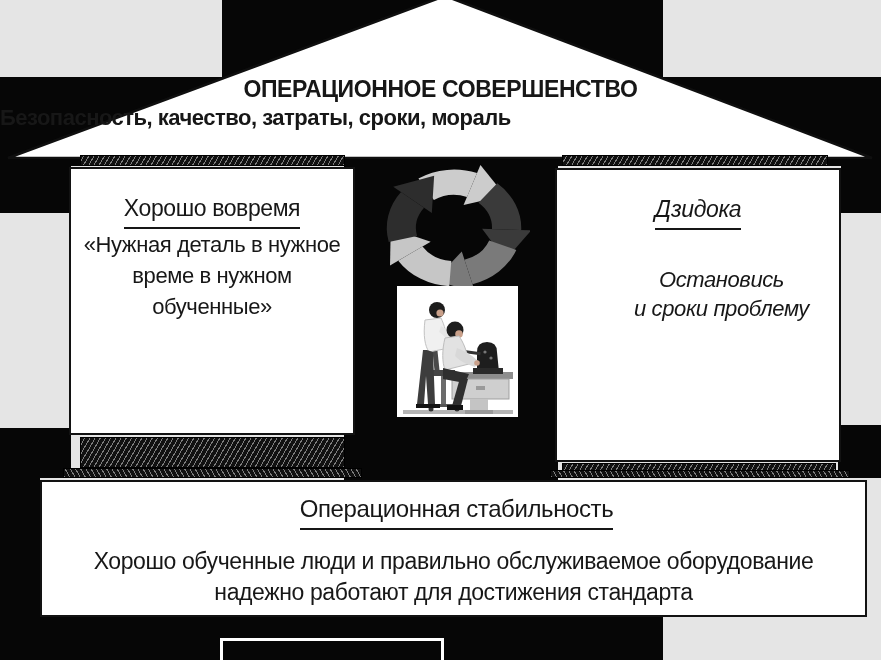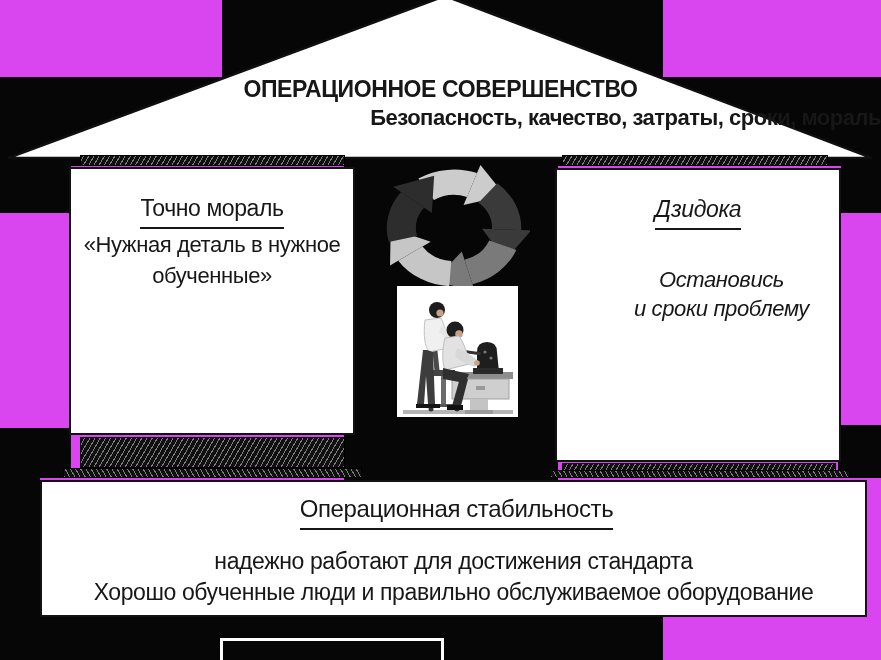--- a/index.html
+++ b/index.html
@@ -1,17 +1,17 @@
 <!DOCTYPE html>
 <html><head>
 <meta charset="utf-8">
 <style>
   html,body{margin:0;padding:0;background:#ffffff;}
   .page{
-    position:relative;width:881px;height:660px;background:#d946ef;overflow:hidden;
+    position:relative;width:881px;height:660px;background:#e5e5e5;overflow:hidden;
     font-family:"Liberation Sans","DejaVu Sans",sans-serif;color:#171717;
   }
   .page *{box-sizing:border-box;}
   .blk{position:absolute;background:#060606;}
   
   .top-band{left:222px;top:0;width:441px;height:78px;}
   .roof-band{left:0;top:77px;width:881px;height:89px;}
   .left-wall-upper{left:0;top:166px;width:71px;height:47px;}
   .left-wall-lower{left:0;top:428px;width:71px;height:50px;}
   .left-margin{left:0;top:478px;width:40px;height:182px;}
@@ -23,21 +23,21 @@
     position:absolute;left:220px;top:638px;width:224px;height:40px;
     background:#060606;border:3px solid #ffffff;
   }
   
   .roof-svg{position:absolute;left:0;top:0;width:881px;height:166px;}
   .roof-title{
     position:absolute;left:0;right:0;top:76px;text-align:center;
     font-size:23px;font-weight:bold;letter-spacing:-0.4px;white-space:nowrap;
   }
   .roof-subtitle{
-    position:absolute;left:0;right:0;top:105px;text-align:right;
+    position:absolute;left:0;right:0;top:105px;text-align:left;
     font-size:22px;font-weight:bold;letter-spacing:-0.5px;white-space:nowrap;
   }
   
   .hatch{position:absolute;background:repeating-linear-gradient(300deg,#7c7c7c 0 1px,#101010 1px 4.5px);border:1px solid #000;}
   .hatch.alt{background:repeating-linear-gradient(60deg,#7c7c7c 0 1px,#101010 1px 4.5px);}
   .capital-left{left:80px;top:155px;width:265px;height:11px;}
   .capital-right{left:562px;top:155px;width:266px;height:11px;}
   .base-left-1{left:80px;top:437px;width:265px;height:31px;}
   .base-left-2{left:63px;top:468px;width:299px;height:10px;}
   .base-right-1{left:562px;top:463px;width:274px;height:8px;}
@@ -81,23 +81,24 @@
   <div class="roof-subtitle">Безопасность, качество, затраты, сроки, мораль</div>
 
   <div class="hatch capital-left"></div>
   <div class="hatch capital-right"></div>
   <div class="hatch base-left-1"></div>
   <div class="hatch alt base-left-2"></div>
   <div class="hatch base-right-1"></div>
   <div class="hatch alt base-right-2"></div>
 
   <div class="wbox pillar-left">
-    <span class="box-title">Точно мораль</span>
+    <span class="box-title">Хорошо вовремя</span>
     <div class="pillar-body">
       <div class="line">«Нужная деталь в нужное</div>
+      <div class="line">време в нужном</div>
       <div class="line">обученные»</div>
     </div>
   </div>
 
   <div class="wbox pillar-right">
     <span class="box-title">Дзидока</span>
     <div class="pillar-body">
       <div class="line">Остановись</div>
       <div class="line">и сроки проблему</div>
     </div>
@@ -155,18 +156,18 @@
     <path d="M60 62 C70 66 76 70 81 75 L78 81 C68 78 62 74 58 70 Z" fill="#d8d8d8"></path>
     <circle cx="80" cy="77" r="2.8" fill="#c9a08a"></circle>
     <path d="M46 82 L72 88 L68 97 L46 93 Z" fill="#2f2f2f"></path>
     <path d="M63 92 L71 93 L64 120 L55 120 Z" fill="#2f2f2f"></path>
     <rect x="50" y="119" width="16" height="5" fill="#111111"></rect>
   </svg>
 
   <div class="wbox foundation-box">
     <span class="box-title">Операционная стабильность</span>
     <div class="foundation-body">
+      <div class="line">Хорошо обученные люди и правильно обслуживаемое оборудование</div>
       <div class="line">надежно работают для достижения стандарта</div>
-      <div class="line">Хорошо обученные люди и правильно обслуживаемое оборудование</div>
     </div>
   </div>
 
 </div>
 
 </body></html>

